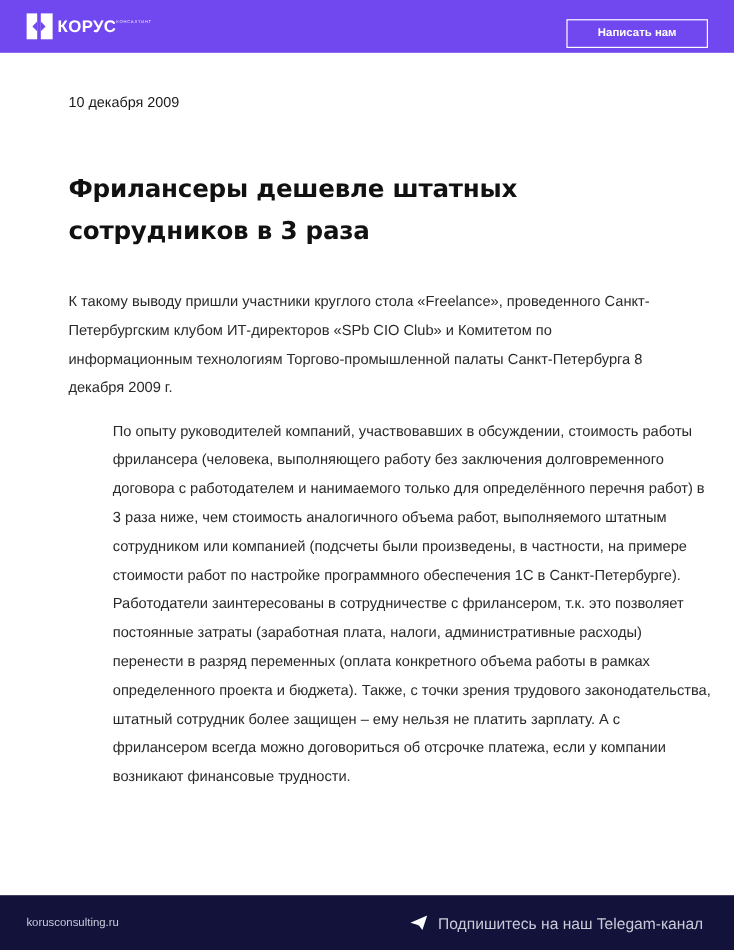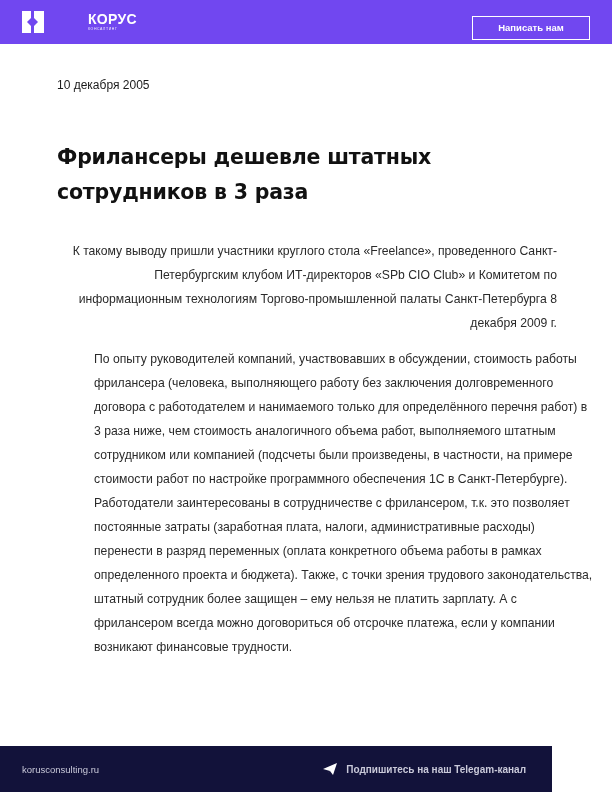--- a/index.html
+++ b/index.html
@@ -8,21 +8,21 @@
 
     .header {
       position: absolute; left: 0; top: 0; width: 612px; height: 44px;
       background: #7147f0;
       display: flex; align-items: center; justify-content: space-between;
       padding: 0 22px 0 22px;
     }
     .logo { display: flex; align-items: center; gap: 4px; }
     .logo-icon { width: 22px; height: 22px; position: relative; }
     .logo-icon svg { display: block; }
-    .logo-text { display: flex; flex-direction: column; line-height: 1; margin-left: 40px; }
+    .logo-text { display: flex; line-height: 1; }
     .logo-name { font-family: "Liberation Sans", sans-serif; font-weight: bold; font-size: 14px; color: #ffffff; letter-spacing: 0.3px; }
     .logo-sub { font-family: "Liberation Sans", sans-serif; font-size: 3.5px; color: #ffffff; letter-spacing: 0.6px; margin-top: 2px; opacity: 0.9; }
 
     .header-btn {
       width: 118px; height: 24px;
       border: 1px solid #ffffff; background: transparent;
       color: #ffffff; font-family: "Liberation Sans", sans-serif; font-weight: bold;
       font-size: 9.5px; display: flex; align-items: center; justify-content: center;
       margin-top: 11px;
     }
@@ -32,34 +32,34 @@
     .title {
       position: absolute; top: 140px; left: 0; width: 440px;
       font-family: "DejaVu Sans", sans-serif; font-weight: bold; font-size: 20.5px;
       line-height: 35px; color: #111111; letter-spacing: -0.2px;
     }
     .para {
       position: absolute; left: 0; width: 500px;
       font-family: "Liberation Sans", sans-serif; font-size: 12.2px;
       line-height: 24px; color: #2a2a2a;
     }
-    .para1 { top: 239px; text-align: right; }
+    .para1 { top: 239px; }
     .para2 { top: 347px; margin-left: 37px; }
 
     .footer {
-      position: absolute; left: 0; top: 746px; width: 552px; height: 46px;
+      position: absolute; left: 0; top: 746px; width: 612px; height: 46px;
       background: #12123a;
       display: flex; align-items: center;
       padding: 0 12px 0 22px;
     }
     .footer-site { font-family: "Liberation Sans", sans-serif; font-size: 9.5px; color: #c9c9d9; }
     .footer-spacer { flex: 1; }
     .footer-tg { display: flex; align-items: center; gap: 8px; margin-right: 14px; }
     .tg-icon { width: 16px; height: 16px; }
-    .footer-tg-text { font-family: "Liberation Sans", sans-serif; font-size: 10px; color: #c9c9d9; font-weight: bold; }
+    .footer-tg-text { font-family: "Liberation Sans", sans-serif; font-size: 13px; color: #c9c9d9; }
     .footer-btn {
       width: 114px; height: 23px; border: 1px solid #ffffff;
       color: #ffffff; font-family: "Liberation Sans", sans-serif; font-weight: bold;
       font-size: 9.5px; display: flex; align-items: center; justify-content: center;
       margin-right: 12px;
     }
   </style>
 </head>
 <body>
 
@@ -75,21 +75,21 @@
     </span>
     <span class="logo-text">
       <span class="logo-name">КОРУС</span>
       <span class="logo-sub">КОНСАЛТИНГ</span>
     </span>
   </div>
   <div class="header-btn">Написать нам</div>
 </header>
 
 <main class="content">
-  <div class="date">10 декабря 2005</div>
+  <div class="date">10 декабря 2009</div>
   <h1 class="title">Фрилансеры дешевле штатных сотрудников в 3 раза</h1>
   <p class="para para1">К такому выводу пришли участники круглого стола «Freelance», проведенного Санкт-Петербургским клубом ИТ-директоров «SPb CIO Club» и Комитетом по информационным технологиям Торгово-промышленной палаты Санкт-Петербурга 8 декабря 2009 г.</p>
   <p class="para para2">По опыту руководителей компаний, участвовавших в обсуждении, стоимость работы фрилансера (человека, выполняющего работу без заключения долговременного договора с работодателем и нанимаемого только для определённого перечня работ) в 3 раза ниже, чем стоимость аналогичного объема работ, выполняемого штатным сотрудником или компанией (подсчеты были произведены, в частности, на примере стоимости работ по настройке программного обеспечения 1С в Санкт-Петербурге). Работодатели заинтересованы в сотрудничестве с фрилансером, т.к. это позволяет постоянные затраты (заработная плата, налоги, административные расходы) перенести в разряд переменных (оплата конкретного объема работы в рамках определенного проекта и бюджета). Также, с точки зрения трудового законодательства, штатный сотрудник более защищен – ему нельзя не платить зарплату. А с фрилансером всегда можно договориться об отсрочке платежа, если у компании возникают финансовые трудности.</p>
 </main>
 
 <footer class="footer">
   <span class="footer-site">korusconsulting.ru</span>
   <span class="footer-spacer"></span>
   <div class="footer-tg">
     <span class="tg-icon">

